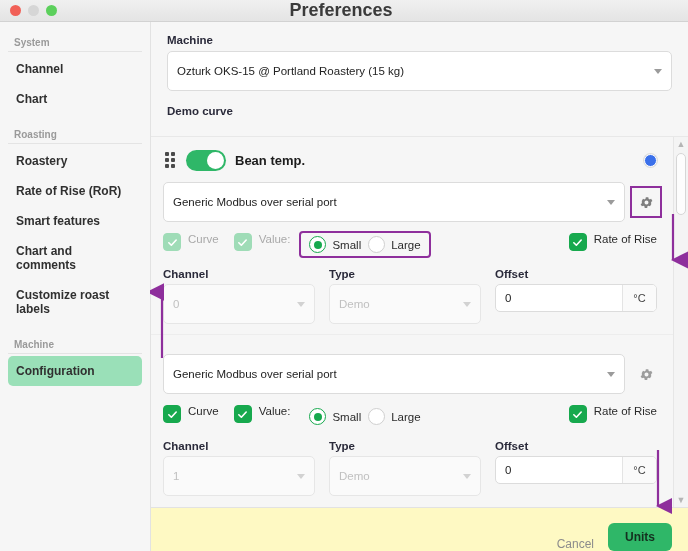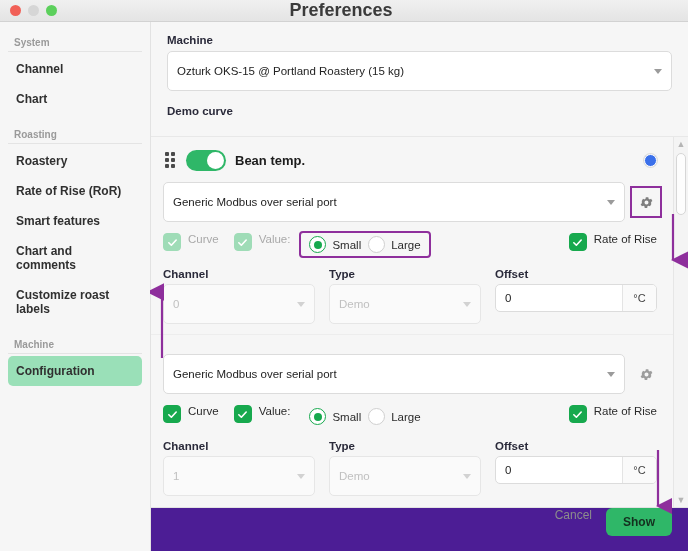--- a/index.html
+++ b/index.html
@@ -156,22 +156,22 @@
   }
   .sbtn { height: 14px; display: flex; align-items: center; justify-content: center; color: #b5b5b5; font-size: 9px; }
   .strack { flex: 1 1 auto; width: 100%; position: relative; }
   .sthumb {
     position: absolute; left: 2px; right: 2px; top: 2px; height: 62px;
     background: #fdfdfd; border: 1px solid #d6d6d6; border-radius: 6px;
   }
 
   
   .footer {
-    flex: 0 0 44px; border-top: 1px solid #e2e2e2; background: #4c1d95;
-    display: flex; align-items: flex-start; justify-content: flex-end;
+    flex: 0 0 44px; border-top: 1px solid #e2e2e2; background: #fef9c3;
+    display: flex; align-items: flex-end; justify-content: flex-end;
     gap: 14px; padding: 0 16px;
   }
   .btn-cancel {
     font-size: 12px; color: #8c8c8c; background: none; border: none;
     font-family: "Liberation Sans", sans-serif; cursor: pointer;
   }
   .btn-save {
     font-size: 12px; font-weight: bold; color: #14301f;
     background: #2fb768; border: none; border-radius: 6px;
     padding: 7px 17px; font-family: "Liberation Sans", sans-serif; cursor: pointer;
@@ -403,21 +403,21 @@
           <div class="sbtn">▲</div>
           <div class="strack">
             <div class="sthumb"></div>
           </div>
           <div class="sbtn">▼</div>
         </div>
       </div>
 
       <div class="footer">
         <button class="btn-cancel">Cancel</button>
-        <button class="btn-save">Show</button>
+        <button class="btn-save">Units</button>
       </div>
     </div>
   </div>
 
   <svg class="anno" style="left:150px; top:280px;" width="24" height="82" viewBox="0 0 24 82">
     <defs>
       <marker id="ahU" markerWidth="8" markerHeight="8" refX="4" refY="7" orient="auto">
         <path d="M0,8 L4,0 L8,8 z" fill="#8e2f9c"></path>
       </marker>
     </defs>

